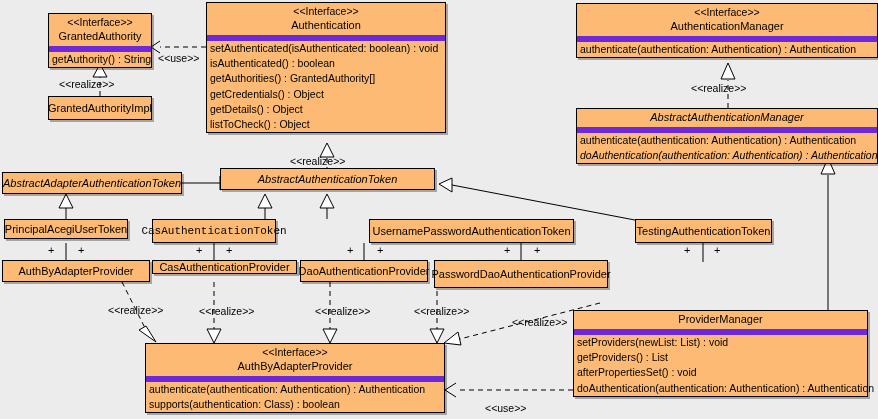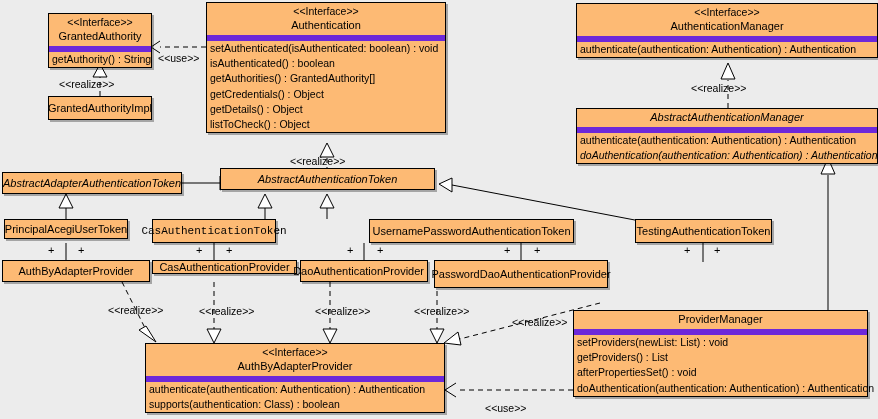--- a/index.html
+++ b/index.html
@@ -222,21 +222,21 @@
   <div class="umlclass simple" style="left:635px;top:219px;width:137px;height:24px;">
     <span class="cname">TestingAuthenticationToken</span>
   </div>
 
   <div class="umlclass simple" style="left:2px;top:260px;width:148px;height:22px;">
     <span class="cname">AuthByAdapterProvider</span>
   </div>
   <div class="umlclass simple" style="left:152px;top:260px;width:145px;height:14px;">
     <span class="cname">CasAuthenticationProvider</span>
   </div>
-  <div class="umlclass simple" style="left:300px;top:260px;width:128px;height:22px;justify-content:flex-end;">
+  <div class="umlclass simple" style="left:300px;top:260px;width:128px;height:22px;">
     <span class="cname">DaoAuthenticationProvider</span>
   </div>
   <div class="umlclass simple" style="left:434px;top:260px;width:174px;height:28px;">
     <span class="cname">PasswordDaoAuthenticationProvider</span>
   </div>
 
   <div class="umlclass" style="left:145px;top:343px;width:300px;">
     <div class="head">
       <span class="stereo">&lt;&lt;Interface&gt;&gt;</span>
       <span class="cname">AuthByAdapterProvider</span>

